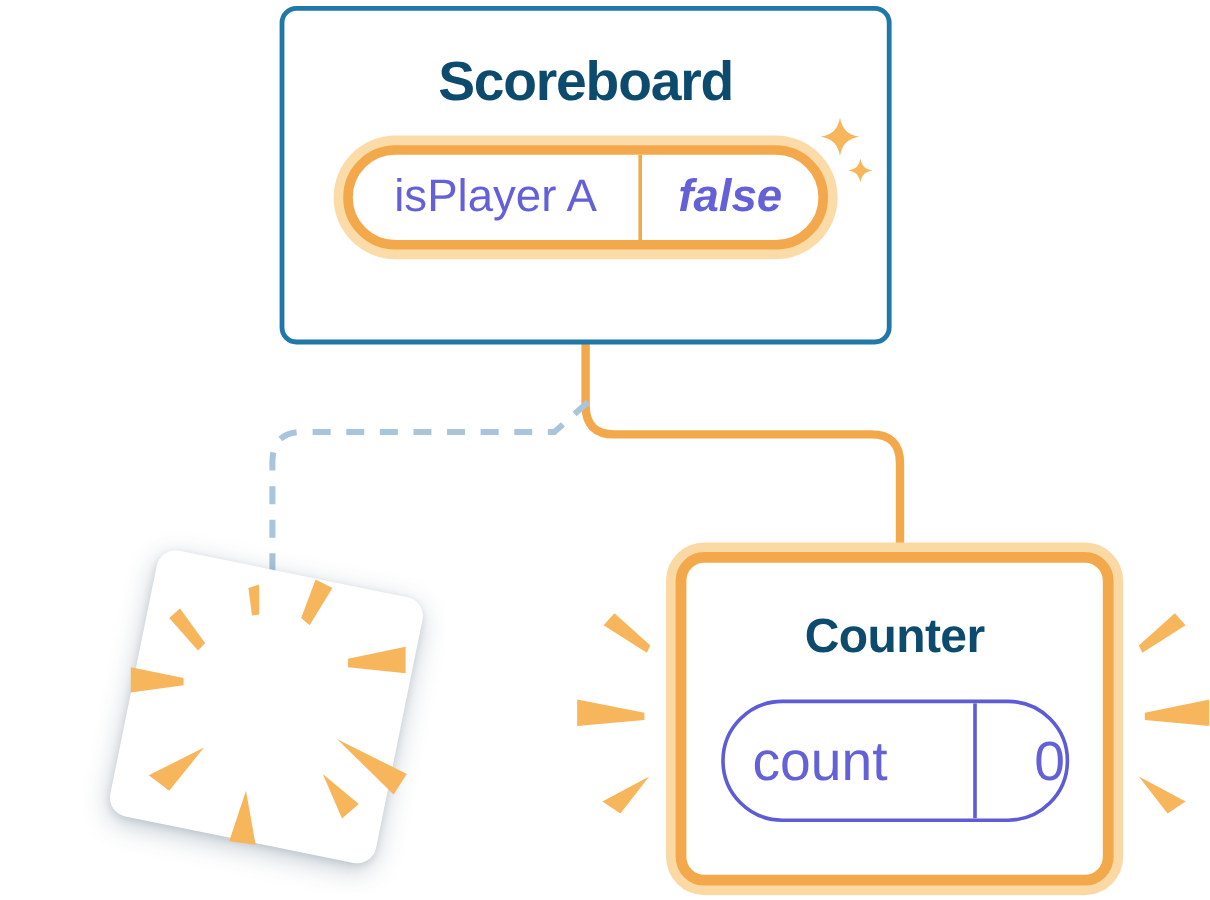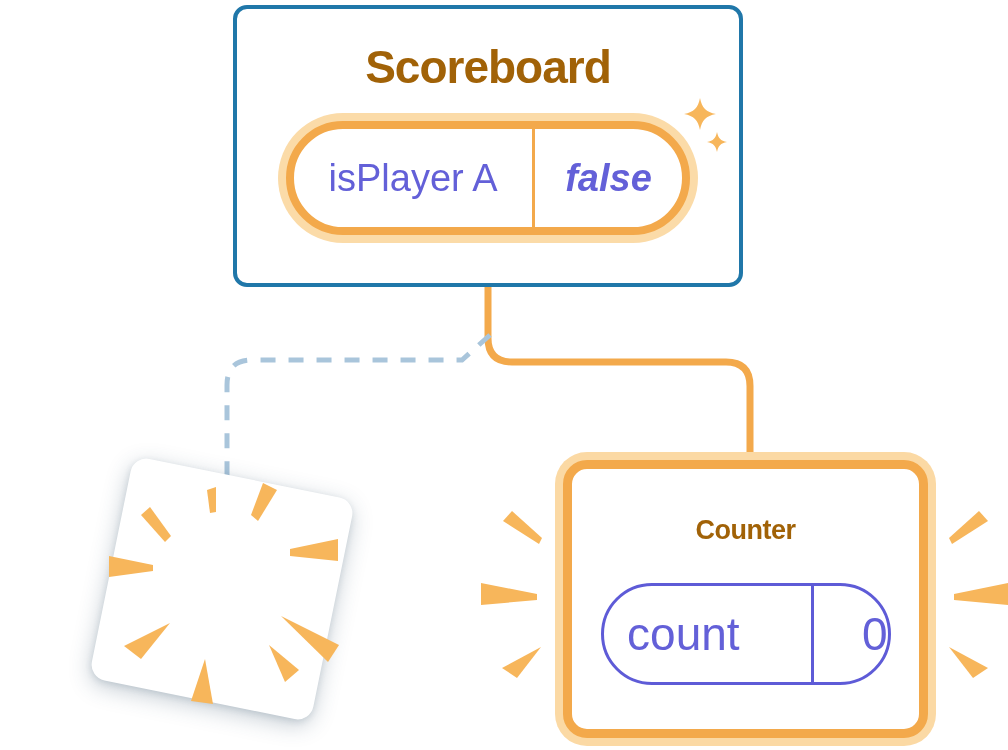--- a/index.html
+++ b/index.html
@@ -13,30 +13,30 @@
   .layer { position:absolute; left:0; top:0; z-index:1; }
 
   
   .card { position:absolute; background:#fff; z-index:2; }
   .scoreboard-card {
     left:233px; top:5px; width:510px; height:282px;
     border:4px solid #2077A9; border-radius:14px;
     display:flex; flex-direction:column; align-items:center;
   }
   .card-title {
-    color:#a16207; font-weight:700; letter-spacing:-1px;
+    color:#0c4a6e; font-weight:700; letter-spacing:-1px;
     text-align:center;
   }
   .scoreboard-card .card-title { font-size:46px; line-height:64px; margin-top:26px; }
 
   .state-pill {
     display:flex; align-items:stretch; background:#fff;
   }
   .sb-pill {
-    width:404px; height:114px; margin-top:22px;
+    width:404px; height:87px; margin-top:22px;
     border:8px solid #F3A94B; border-radius:60px;
     box-shadow:0 0 0 8px #FBDBA8;
     overflow:hidden;
   }
   .sb-pill .cell-name  { width:238px; }
   .sb-pill .divider    { width:3px; background:#F3A94B; }
   .sb-pill .cell-value { flex:1;font-style:italic; }
   .cell {
     display:flex; align-items:center; justify-content:center;
     color:#6360D8; font-size:38px;
@@ -45,21 +45,21 @@
 
   .sparkles { position:absolute; left:446px; top:87px; }
 
   
   .counter-card {
     left:563px; top:460px; width:365px; height:278px;
     border:9px solid #F3A94B; border-radius:24px;
     box-shadow:0 0 0 8px #FBD9A4;
     display:flex; flex-direction:column; align-items:center;
   }
-  .counter-card .card-title { font-size:27px; line-height:50px; margin-top:36px; letter-spacing:-0.5px; }
+  .counter-card .card-title { font-size:40px; line-height:50px; margin-top:36px; letter-spacing:-0.5px; }
 
   .cnt-pill {
     width:290px; height:102px; margin-top:28px;
     border:3px solid #5E5BD7; border-radius:52px;
     overflow:hidden;
     gap:48px;
   }
   .cnt-pill .cell { font-size:46px; }
   .cnt-pill .cell-name  { width:175px; }
   .cnt-pill .divider    { width:3px; background:#5E5BD7; }

